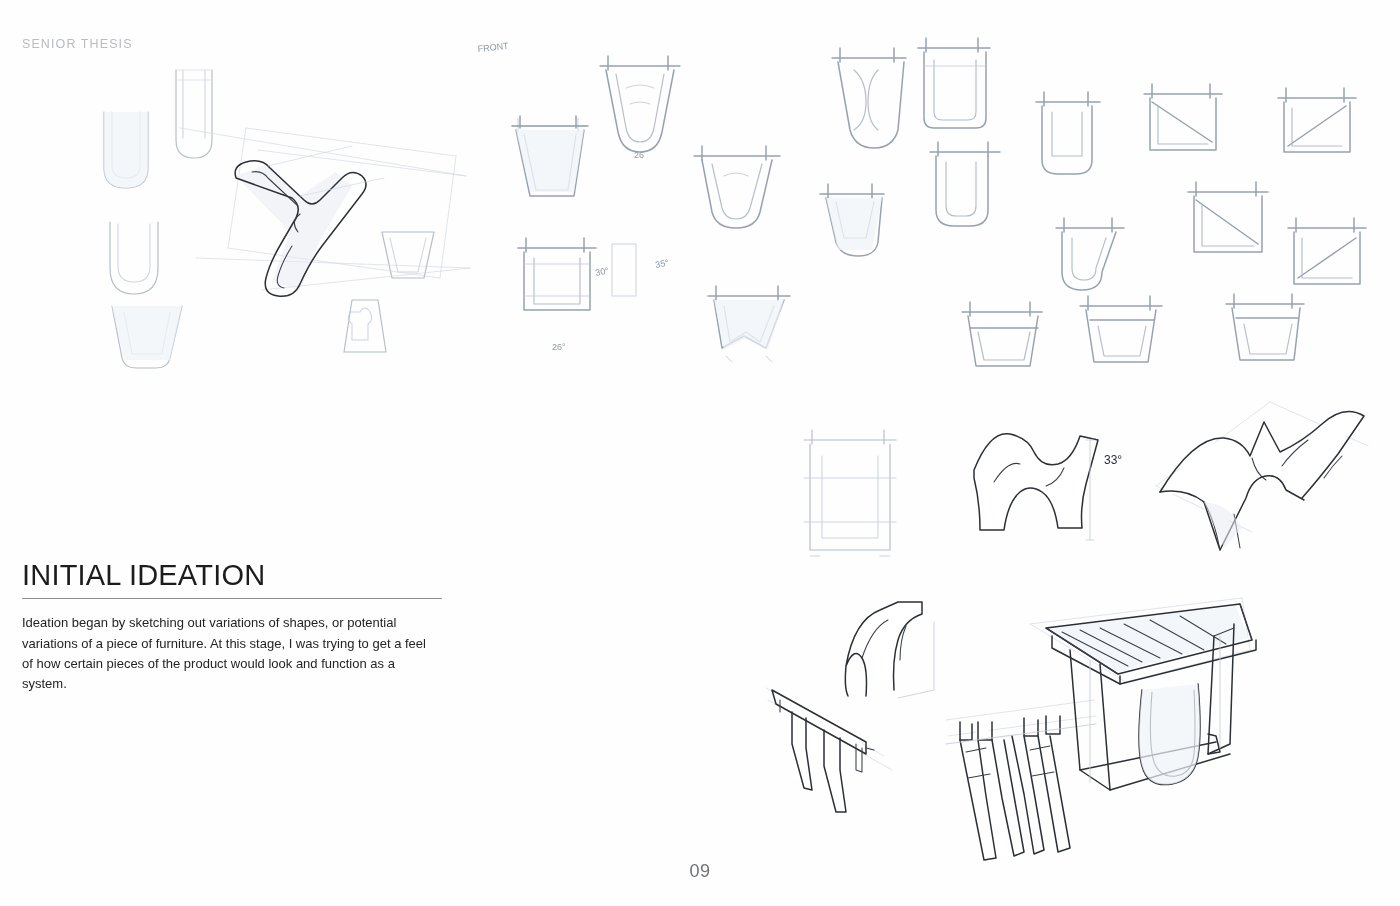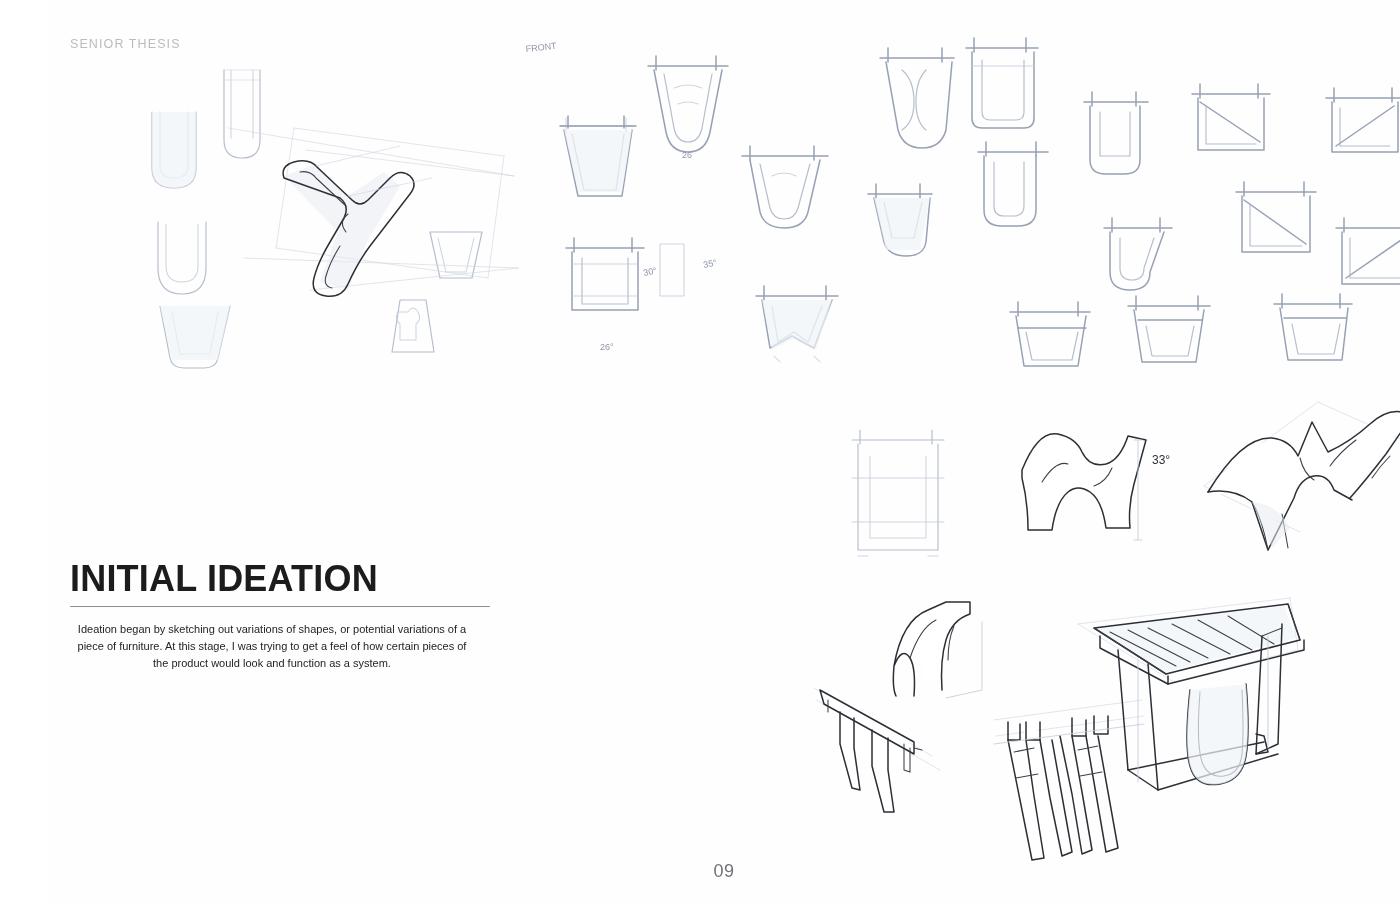--- a/index.html
+++ b/index.html
@@ -13,21 +13,20 @@
     overflow: hidden;
     font-family: "Liberation Sans", sans-serif;
     color: #1a1a1a;
     position: relative;
   }
 
   .page {
     position: absolute;
     inset: 0;
     background: #fefefe;
-    margin-left: 48px;
   }
 
   
   .header-label {
     position: absolute;
     left: 22px;
     top: 37px;
     font-size: 12.5px;
     letter-spacing: 1.1px;
     color: #b9bcc0;
@@ -35,40 +34,39 @@
   }
 
   
   .title-block {
     position: absolute;
     left: 22px;
     top: 560px;
     width: 420px;
   }
   .title {
-    font-size: 36px;
-    font-weight: 700;
+    font-size: 29px;
+    font-weight: 400;
     letter-spacing: 0.2px;
     color: #1c1c1c;
     margin: 0 0 8px 0;
     line-height: 1.05;
   }
   .title-rule {
     width: 420px;
     height: 1px;
     background: #8d8f92;
     margin-bottom: 14px;
   }
   .body-copy {
-    font-size: 11px;
+    font-size: 13px;
     line-height: 1.55;
     color: #242424;
     width: 404px;
     margin: 0;
-    text-align: center;
   }
 
   
   .page-number {
     position: absolute;
     left: 0;
     right: 0;
     bottom: 24px;
     text-align: center;
     font-size: 18px;

